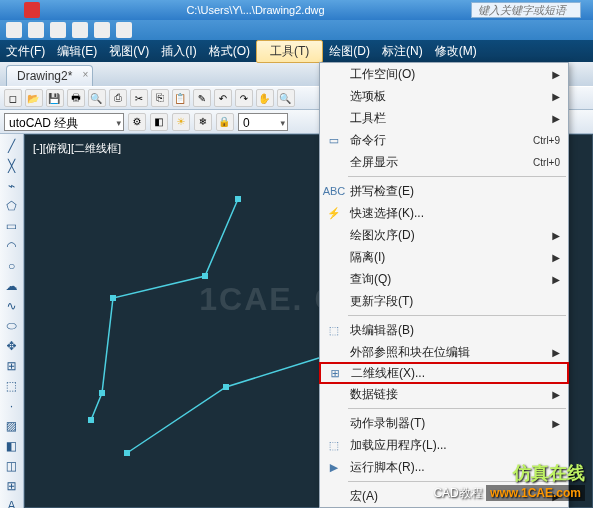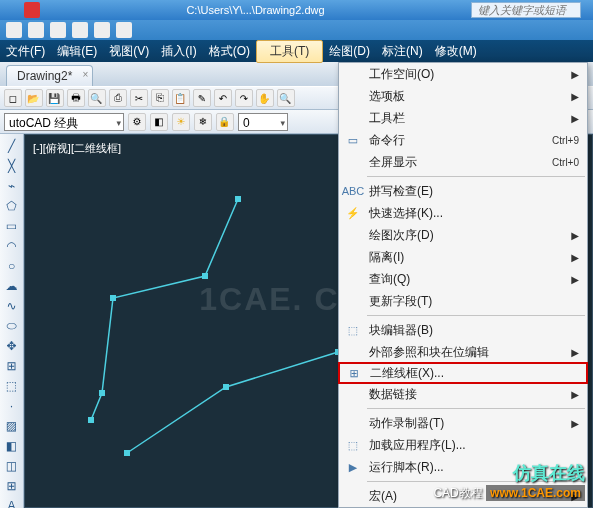--- a/index.html
+++ b/index.html
@@ -21,29 +21,29 @@
 .combo{background:#fff;border:1px solid #888;padding:1px 14px 1px 4px;font-size:11px;position:relative;height:18px;line-height:16px}
 .combo::after{content:"▾";position:absolute;right:2px;top:1px;font-size:9px;color:#555}
 .main{display:flex;height:calc(508px - 20px - 20px - 22px - 24px - 24px - 24px);position:relative}
 .ltoolbar{width:24px;background:linear-gradient(90deg,#f5f8fb,#dde6f0);border-right:1px solid #a8bccf;display:flex;flex-direction:column;align-items:center;padding-top:4px;gap:4px}
 .lt-ico{width:18px;height:18px;border:1px solid transparent;display:flex;align-items:center;justify-content:center;font-size:12px;color:#2a5a8a}
 .canvas{flex:1;background:#1b2e3a;position:relative;border:1px solid #3a5468}
 .viewlabel{position:absolute;top:6px;left:8px;color:#fff;font-size:11px}
 .watermark{position:absolute;top:44%;left:48%;transform:translate(-50%,-50%);color:rgba(255,255,255,.12);font-size:32px;font-weight:bold;letter-spacing:2px}
 .poly{position:absolute;stroke:#4dd0e1;stroke-width:1.5;fill:none}
 .vtx{position:absolute;width:6px;height:6px;background:#4dd0e1;transform:translate(-3px,-3px)}
-.dropdown{position:absolute;top:62px;left:338px;width:250px;background:#f5f5f5;border:1px solid #9aa9b8;box-shadow:2px 2px 6px rgba(0,0,0,.3)}
+.dropdown{position:absolute;top:62px;left:319px;width:250px;background:#f5f5f5;border:1px solid #9aa9b8;box-shadow:2px 2px 6px rgba(0,0,0,.3)}
 .dropdown .di{display:flex;align-items:center;height:22px;padding:0 8px 0 30px;position:relative;color:#222}
 .dropdown .di.hl{border:2px solid #d40000;margin:-1px}
 .dropdown .di .ico{position:absolute;left:6px;width:16px;height:16px;display:flex;align-items:center;justify-content:center;font-size:11px;color:#4a7aaa}
 .dropdown .di .sc{margin-left:auto;color:#333;font-size:10px}
 .dropdown .di .ar{margin-left:auto;color:#333;font-size:10px}
 .dropdown .sep{height:1px;background:#c4c4c4;margin:3px 2px 3px 28px}
 .overlay-ad{position:absolute;bottom:6px;right:8px;color:#fff;font-size:13px;text-shadow:1px 1px 2px #000}
-.overlay-ad .red{color:#5eead4;font-weight:bold;font-size:18px}
+.overlay-ad .red{color:#bef264;font-weight:bold;font-size:18px}
 .overlay-ad .url{color:#ff9800;font-weight:bold;background:rgba(0,0,0,.5);padding:1px 4px}
 .app-ico{width:16px;height:16px;background:#d33;border-radius:2px;display:inline-block}
 </style>
 </head>
 <body>
 
 <div class="titlebar">
   <span class="app-ico"></span>
   <span class="path">C:\Users\Y\...\Drawing2.dwg</span>
   <input class="search" placeholder="键入关键字或短语" style="">

